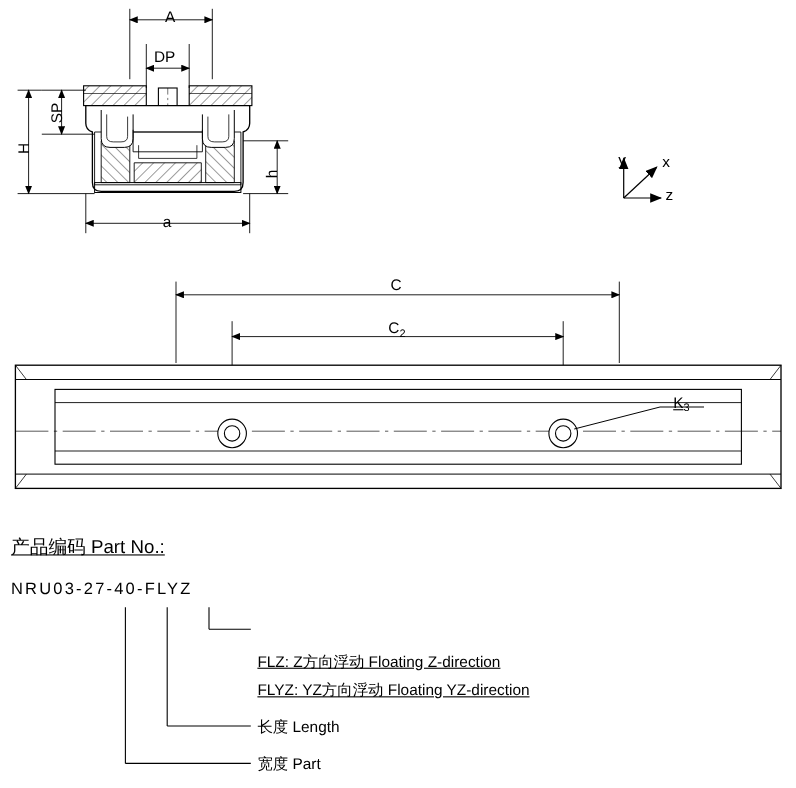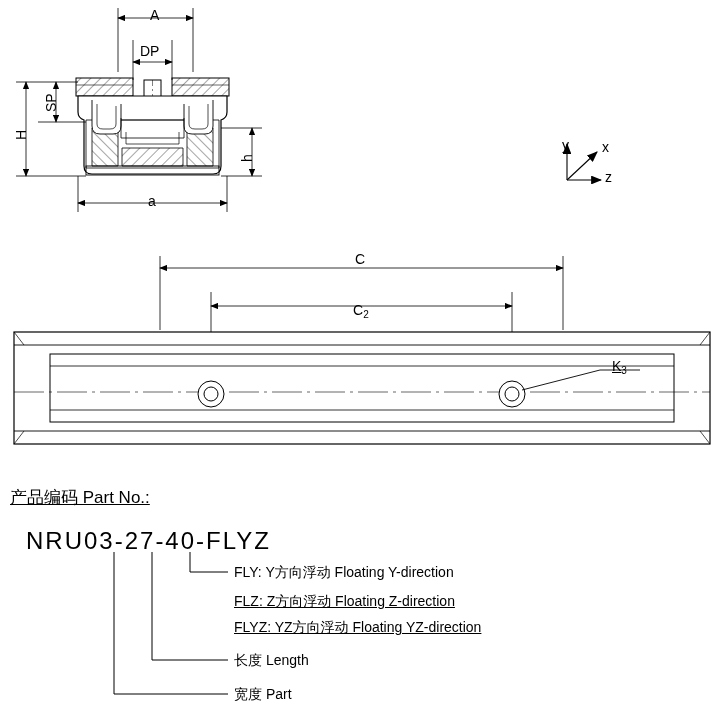--- a/index.html
+++ b/index.html
@@ -34,24 +34,23 @@
   svg { position: absolute; left: 0; top: 0; }
   .partno {
     position: absolute;
     font-size: 16px;
     letter-spacing: 0px;
     white-space: nowrap;
     text-decoration: underline;
   }
   .code {
     position: absolute;
-    font-size: 24px;
+    font-size: 15px;
     white-space: nowrap;
     letter-spacing: 2px;
-    margin-left: 16px;
   }
   .note {
     position: absolute;
     font-size: 14px;
     white-space: nowrap;
   }
 </style>
 </head>
 <body>
 
@@ -239,31 +238,30 @@
   <div class="lbl vert" style="left:240px; top:162px;">h</div>
 
   <div class="lbl" style="left:148px; top:194px;">a</div>
 
   <div class="lbl" style="left:562px; top:138px;">y</div>
   <div class="lbl" style="left:602px; top:140px;">x</div>
   <div class="lbl" style="left:605px; top:170px;">z</div>
 
   <div class="lbl" style="left:355px; top:252px;">C</div>
 
-  <div style="position:absolute; left:353px; top:290px; font-size:14px; white-space:nowrap;margin-top:12px;">
+  <div style="position:absolute; left:353px; top:290px; font-size:14px; white-space:nowrap;">
     <span>C</span><span class="lbl sub" style="position:relative; left:0; top:3px; font-size:10px;">2</span>
   </div>
 
   <div style="position:absolute; left:612px; top:358px; font-size:14px; white-space:nowrap;text-decoration:underline;">
     <span>K</span><span style="position:relative; top:3px; font-size:10px;">3</span>
   </div>
 
   <div class="partno" style="left:10px; top:486px; font-size:17px;">产品编码 Part No.:</div>
 
   <div class="code" style="left:10px; top:527px;">NRU03-27-40-FLYZ</div>
 
-  <div class="note" style="left:234px; top:564px;">FLY: Y方向浮动 Floating Y-direction</div>
   <div class="note" style="left:234px; top:593px;text-decoration:underline;">FLZ: Z方向浮动 Floating Z-direction</div>
   <div class="note" style="left:234px; top:619px;text-decoration:underline;">FLYZ: YZ方向浮动 Floating YZ-direction</div>
   <div class="note" style="left:234px; top:652px;">长度 Length</div>
   <div class="note" style="left:234px; top:686px;">宽度 Part</div>
 
 </div>
 
 </body></html>

